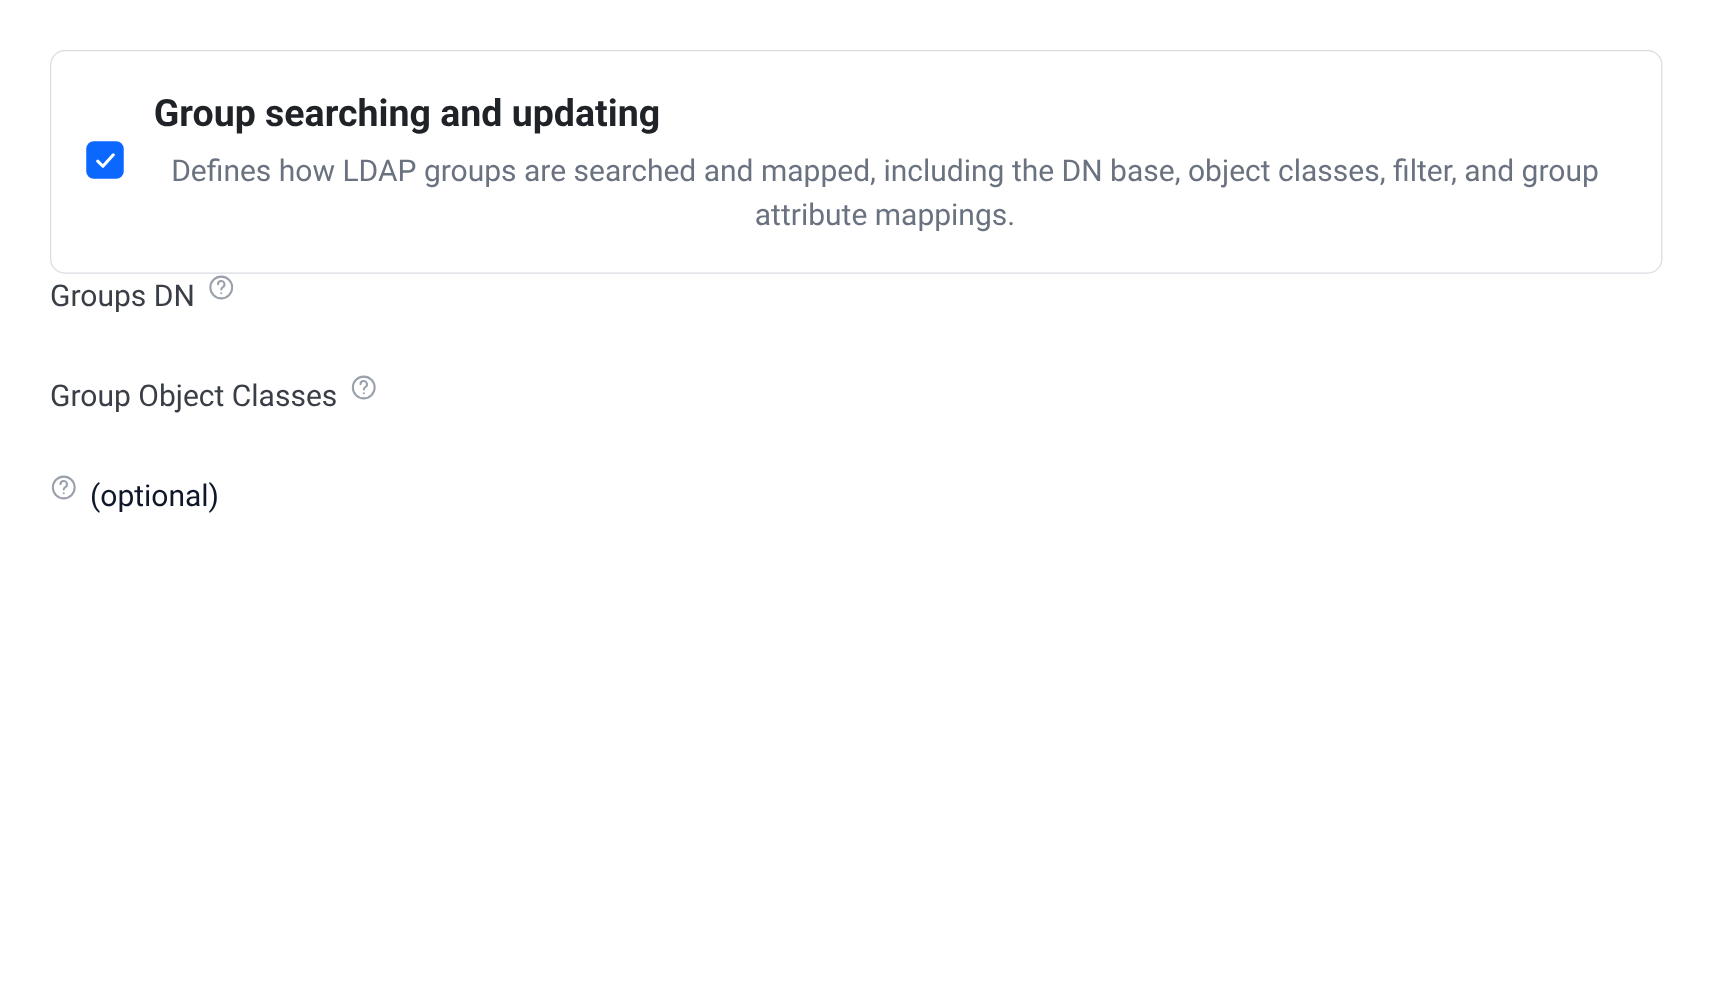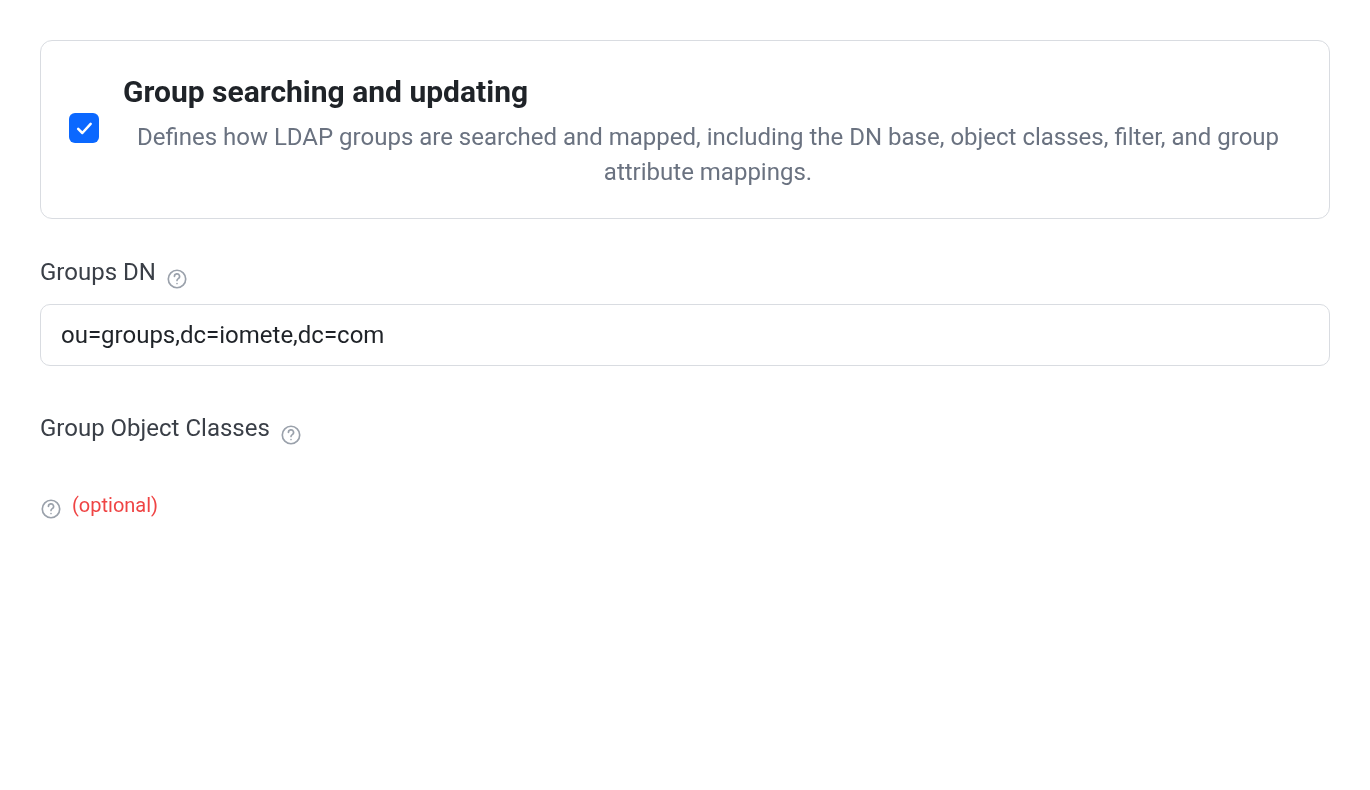--- a/index.html
+++ b/index.html
@@ -51,24 +51,23 @@
     font-size: 24px;
     color: #6a7280;
     line-height: 1.45;
     text-align: center;
   }
   .field {
     margin-bottom: 44px;
   }
   .field-label-row {
     display: flex;
-    align-items: flex-end;
+    align-items: flex-start;
     gap: 10px;
     margin-bottom: 14px;
-    margin-top: 35px;
   }
   .field-label {
     font-size: 24px;
     color: #3a3f47;
     font-weight: 400;
   }
   .help-icon {
     width: 22px;
     height: 22px;
     display: inline-flex;
@@ -77,22 +76,22 @@
     cursor: pointer;
   }
   .help-icon svg {
     width: 22px;
     height: 22px;
     stroke: #9aa1ab;
     fill: none;
     stroke-width: 1.8;
   }
   .optional {
-    color: #ef4444;
-    font-size: 20px;
+    color: #0f172a;
+    font-size: 24px;
   }
   .text-input {
     width: 100%;
     border: 1px solid #d9dce1;
     border-radius: 10px;
     padding: 16px 20px;
     font-size: 24px;
     color: #1f2328;
     font-family: inherit;
     outline: none;
@@ -121,21 +120,20 @@
   <div class="field-label-row">
     <span class="field-label">Groups DN</span>
     <span class="help-icon">
       <svg viewBox="0 0 24 24">
         <circle cx="12" cy="12" r="9.5"></circle>
         <path d="M9.2 9.2a2.8 2.8 0 1 1 4.2 2.4c-.9.6-1.4 1.1-1.4 2.1" stroke-linecap="round"></path>
         <circle cx="12" cy="17" r="0.9" fill="#9aa1ab" stroke="none"></circle>
       </svg>
     </span>
   </div>
-  <input type="text" class="text-input" value="ou=groups,dc=iomete,dc=com" style="">
 </div>
 
 <div class="field">
   <div class="field-label-row">
     <span class="field-label">Group Object Classes</span>
     <span class="help-icon">
       <svg viewBox="0 0 24 24">
         <circle cx="12" cy="12" r="9.5"></circle>
         <path d="M9.2 9.2a2.8 2.8 0 1 1 4.2 2.4c-.9.6-1.4 1.1-1.4 2.1" stroke-linecap="round"></path>
         <circle cx="12" cy="17" r="0.9" fill="#9aa1ab" stroke="none"></circle>

